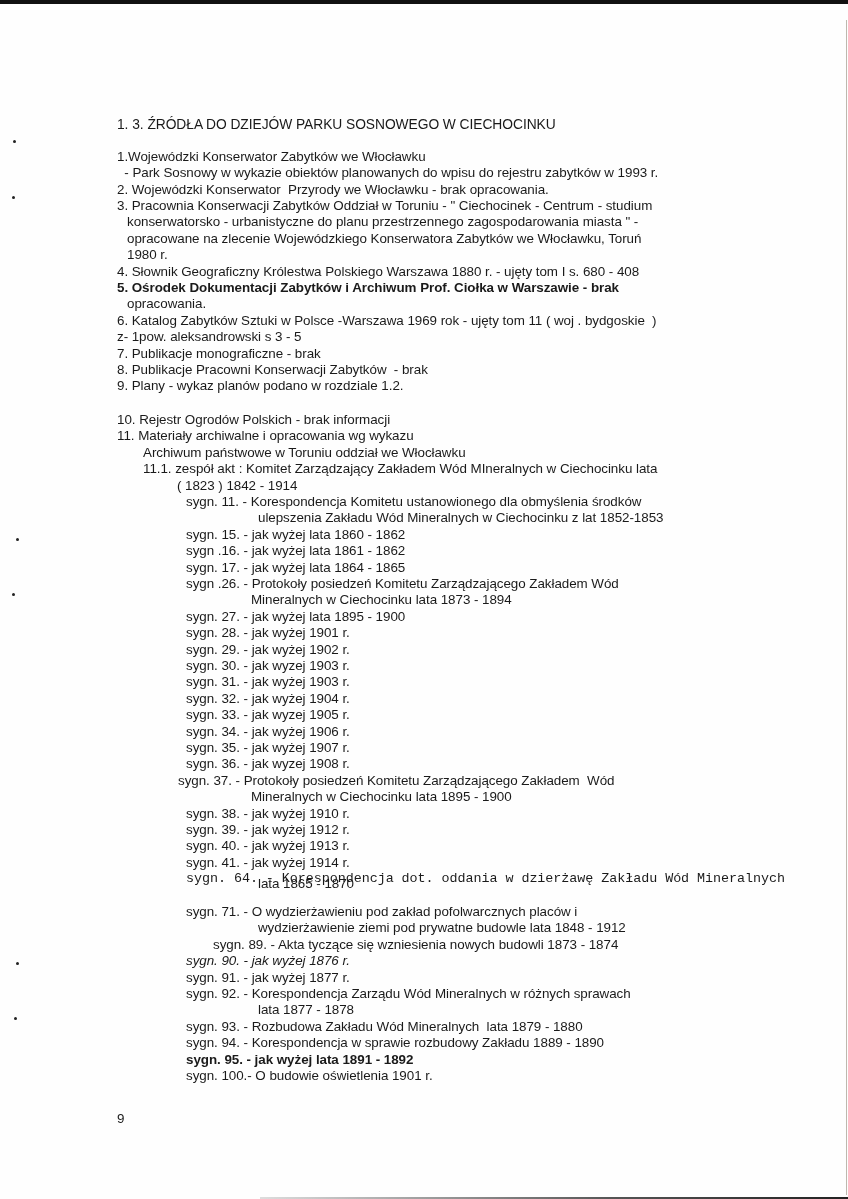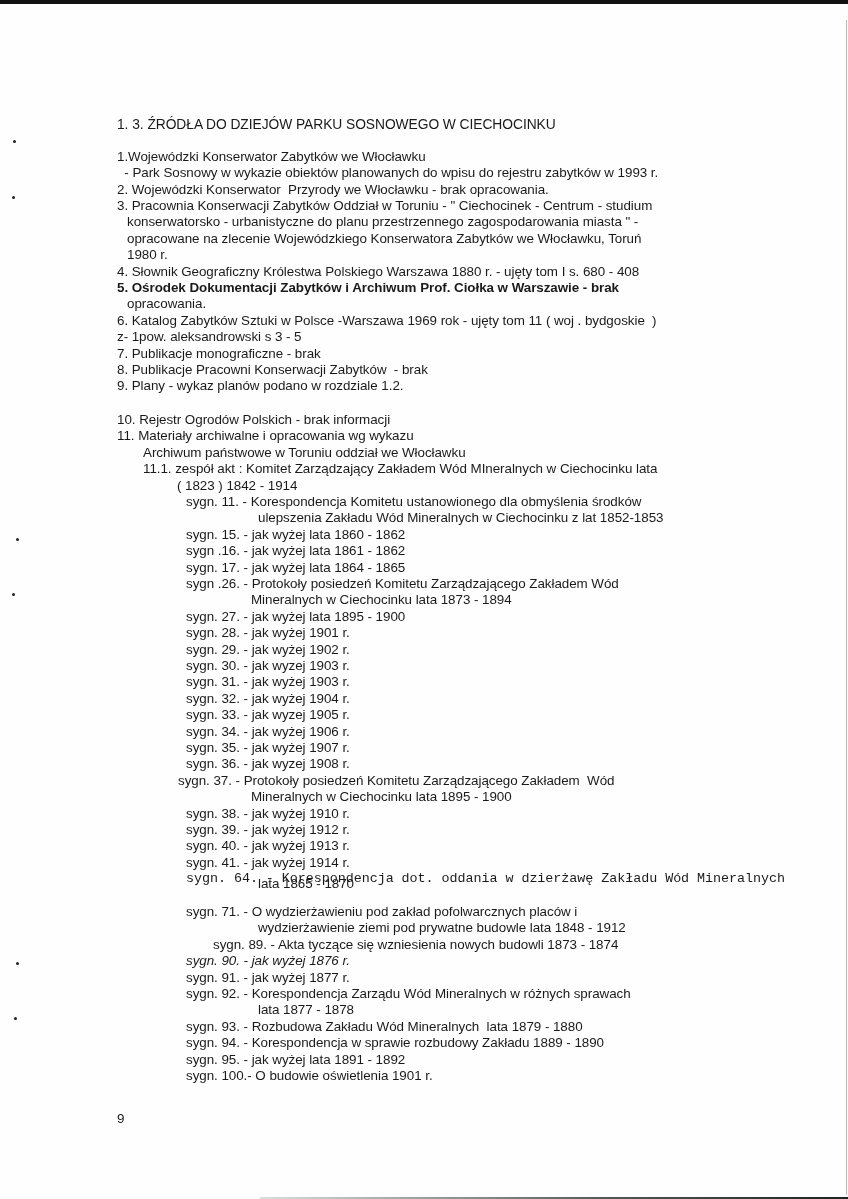--- a/index.html
+++ b/index.html
@@ -84,17 +84,17 @@
       <div class="line" style="left: 258px; top: 876px;">lata 1865 - 1870</div>
       <div class="line" style="left: 186px; top: 904px;">sygn. 71. - O wydzierżawieniu pod zakład pofolwarcznych placów i</div>
       <div class="line" style="left: 258px; top: 920px;">wydzierżawienie ziemi pod prywatne budowle lata 1848 - 1912</div>
       <div class="line" style="left: 186px; top: 937px; margin-left: 27px;">sygn. 89. - Akta tyczące się wzniesienia nowych budowli 1873 - 1874</div>
       <div class="line" style="left: 186px; top: 953px; font-style: italic;">sygn. 90. - jak wyżej 1876 r.</div>
       <div class="line" style="left: 186px; top: 970px;">sygn. 91. - jak wyżej 1877 r.</div>
       <div class="line" style="left: 186px; top: 986px;">sygn. 92. - Korespondencja Zarządu Wód Mineralnych w różnych sprawach</div>
       <div class="line" style="left: 258px; top: 1002px;">lata 1877 - 1878</div>
       <div class="line" style="left: 186px; top: 1019px;">sygn. 93. - Rozbudowa Zakładu Wód Mineralnych  lata 1879 - 1880</div>
       <div class="line" style="left: 186px; top: 1035px;">sygn. 94. - Korespondencja w sprawie rozbudowy Zakładu 1889 - 1890</div>
-      <div class="line" style="left: 186px; top: 1052px;">sygn. 95. - jak wyżej lata 1891 - 1892</div>
+      <div class="line" style="left: 186px; top: 1052px; font-weight: bold;">sygn. 95. - jak wyżej lata 1891 - 1892</div>
       <div class="line" style="left: 186px; top: 1068px;">sygn. 100.- O budowie oświetlenia 1901 r.</div>
     </div>
   <div class="page-number">9</div>
 </div>
 
 </body></html>

